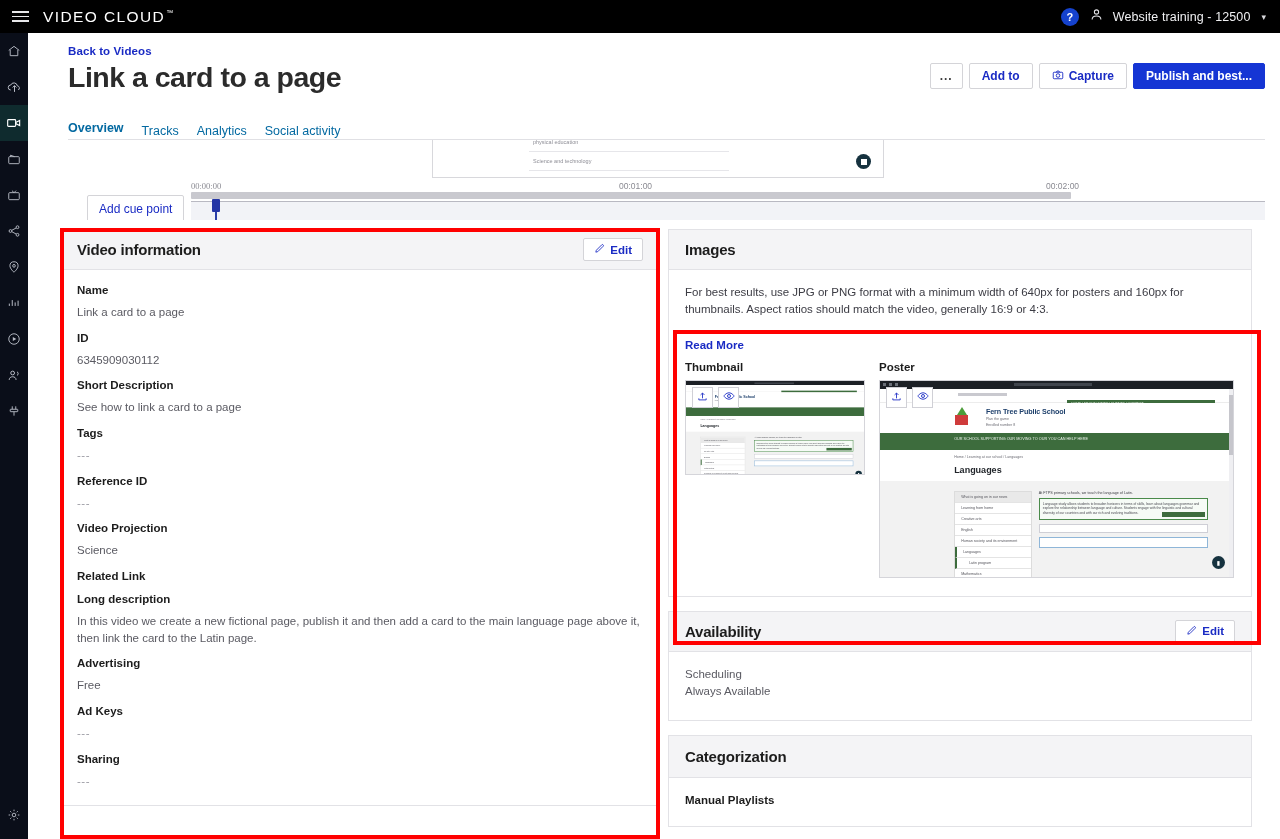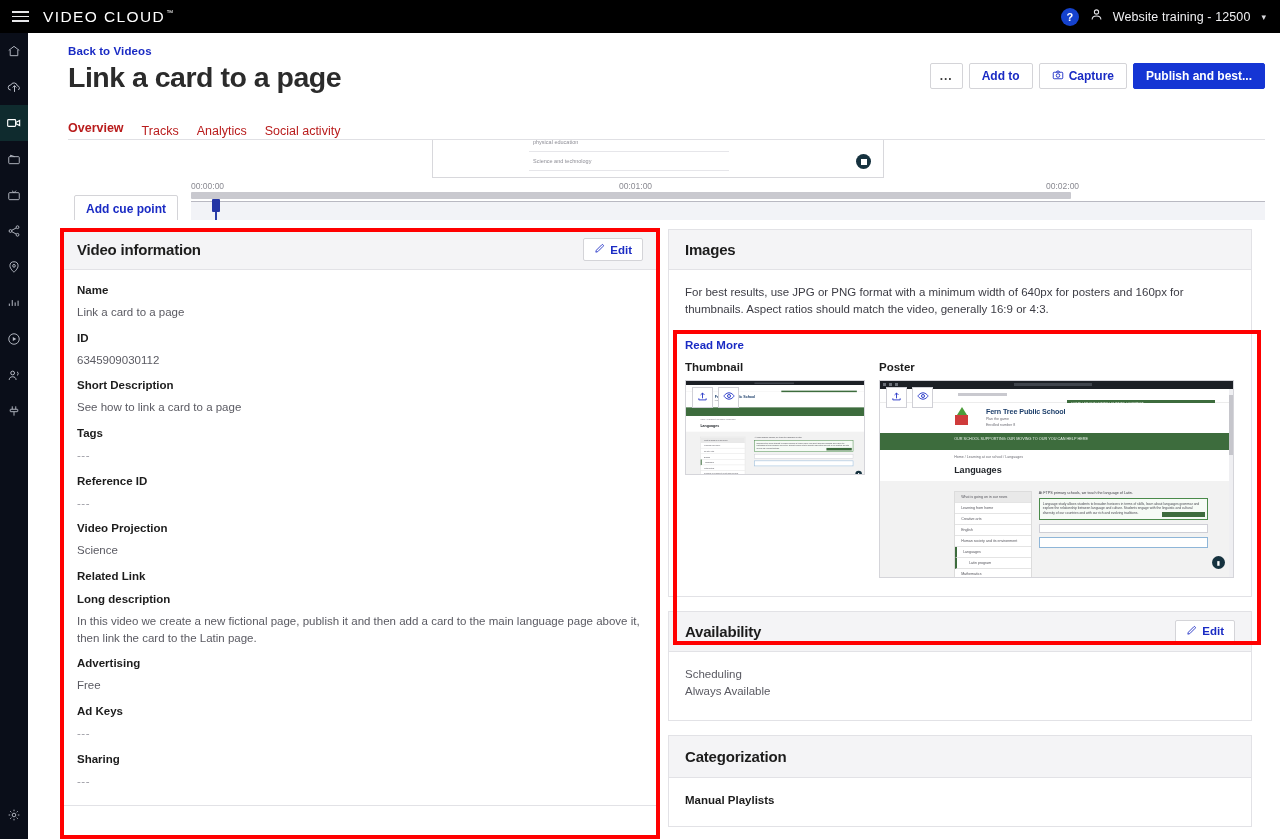--- a/index.html
+++ b/index.html
@@ -72,21 +72,21 @@
     font-size: 12px; font-weight: bold; border-radius: 2px;
     padding: 0 12px; height: 26px; display: flex; align-items: center; gap: 5px;
     cursor: pointer; white-space: nowrap;
   }
   .btn.dots { padding: 0 9px; color: #3a3a3a; letter-spacing: 1px; }
   .btn.primary { background: #1535d4; border-color: #1535d4; color: #fff; }
 
   .tabs {
     position: absolute; left: 40px; top: 88px; display: flex; gap: 18px; align-items: flex-end;
   }
-  .tab { font-size: 12.5px; color: #b91c1c; padding-bottom: 6px; cursor: pointer; }
+  .tab { font-size: 12.5px; color: #0369a1; padding-bottom: 6px; cursor: pointer; }
   .tab.active { font-weight: bold; border-bottom: 3px solid #1535d4; }
   .tabs-rule {
     position: absolute; left: 40px; top: 106px; width: 1197px; height: 1px; background: #e0e0e4;
   }
 
   
   .player-strip {
     position: absolute; left: 40px; top: 107px; width: 1197px; height: 80px;
     background: #fff; overflow: hidden;
   }
@@ -105,22 +105,22 @@
   .tl-times { position: relative; height: 11px; }
   .tl-time { position: absolute; font-size: 8.5px; color: #8a8a92; top: 0; }
   .tl-bar-top { position: absolute; left: 0; top: 11px; height: 7px; background: #c9c9cf; border-radius: 1px; }
   .tl-track {
     position: absolute; left: 0; top: 20px; width: 1074px; height: 21px;
     background: #f2f3f7; border-top: 1px solid #b9b9c2; border-bottom: 1px solid #e2e2e8;
   }
   .tl-playhead { position: absolute; left: 24px; top: 18px; width: 2px; height: 38px; background: #2a3fa8; }
   .tl-playhead-knob { position: absolute; left: -3px; top: 0; width: 8px; height: 13px; background: #2536a5; border-radius: 1px; }
   .cue-btn {
-    position: absolute; left: 6px; top: 55px; border: 1px solid #d4d4d8; background: #fff;
-    color: #1a2bc4; font-size: 12px; font-weight: bold; border-radius: 2px;
+    position: absolute; left: 19px; top: 55px; border: 1px solid #d4d4d8; background: #fff;
+    color: #1a2bc4; font-size: 12px; font-weight: normal; border-radius: 2px;
     padding: 6px 11px; cursor: pointer;
   }
 
   
   .cols { position: absolute; left: 0; top: 196px; width: 1252px; height: 643px; }
   .col-left { position: absolute; left: 32px; top: 0; width: 600px; }
   .col-right { position: absolute; left: 640px; top: 0; width: 584px; }
 
   .card { border: 1px solid #e2e2e6; background: #fff; margin-bottom: 14px; }
   .card-head {
@@ -366,21 +366,21 @@
       <div class="pp-row" style="top:34px;">physical education</div>
       <div class="pp-row" style="top:53px;">Science and technology</div>
       <div class="pp-row" style="top:72px; border-bottom:none;">religion and ethics</div>
       <div class="pp-badge">
           <i></i>
         </div>
     </div>
 
     <div class="timeline">
       <div class="tl-times">
-        <div class="tl-time" style="left:0;">00:00:00</div>
+        <div class="tl-time" style="left:0;font-family:Liberation Serif, serif;">00:00:00</div>
         <div class="tl-time" style="left:428px;">00:01:00</div>
         <div class="tl-time" style="left:855px;">00:02:00</div>
       </div>
       <div class="tl-bar-top" style="width:880px;"></div>
       <div class="tl-track"></div>
       <div class="tl-playhead">
         <div class="tl-playhead-knob"></div>
       </div>
 
     </div>

